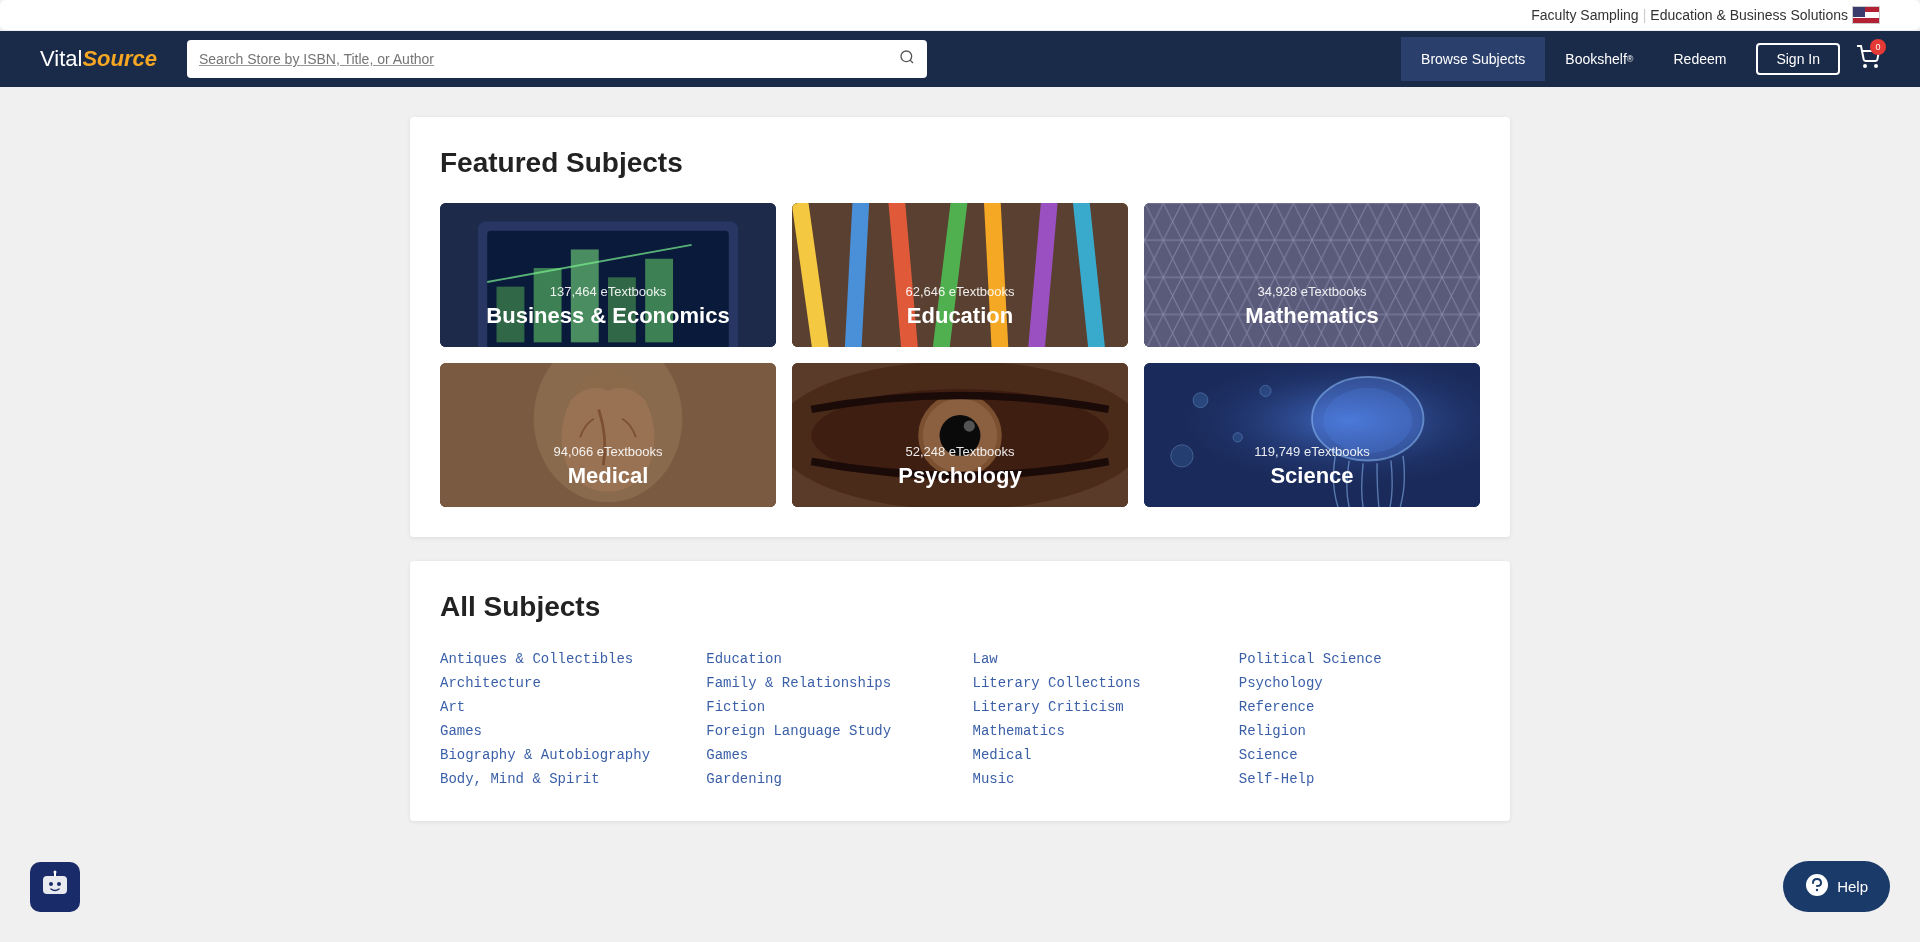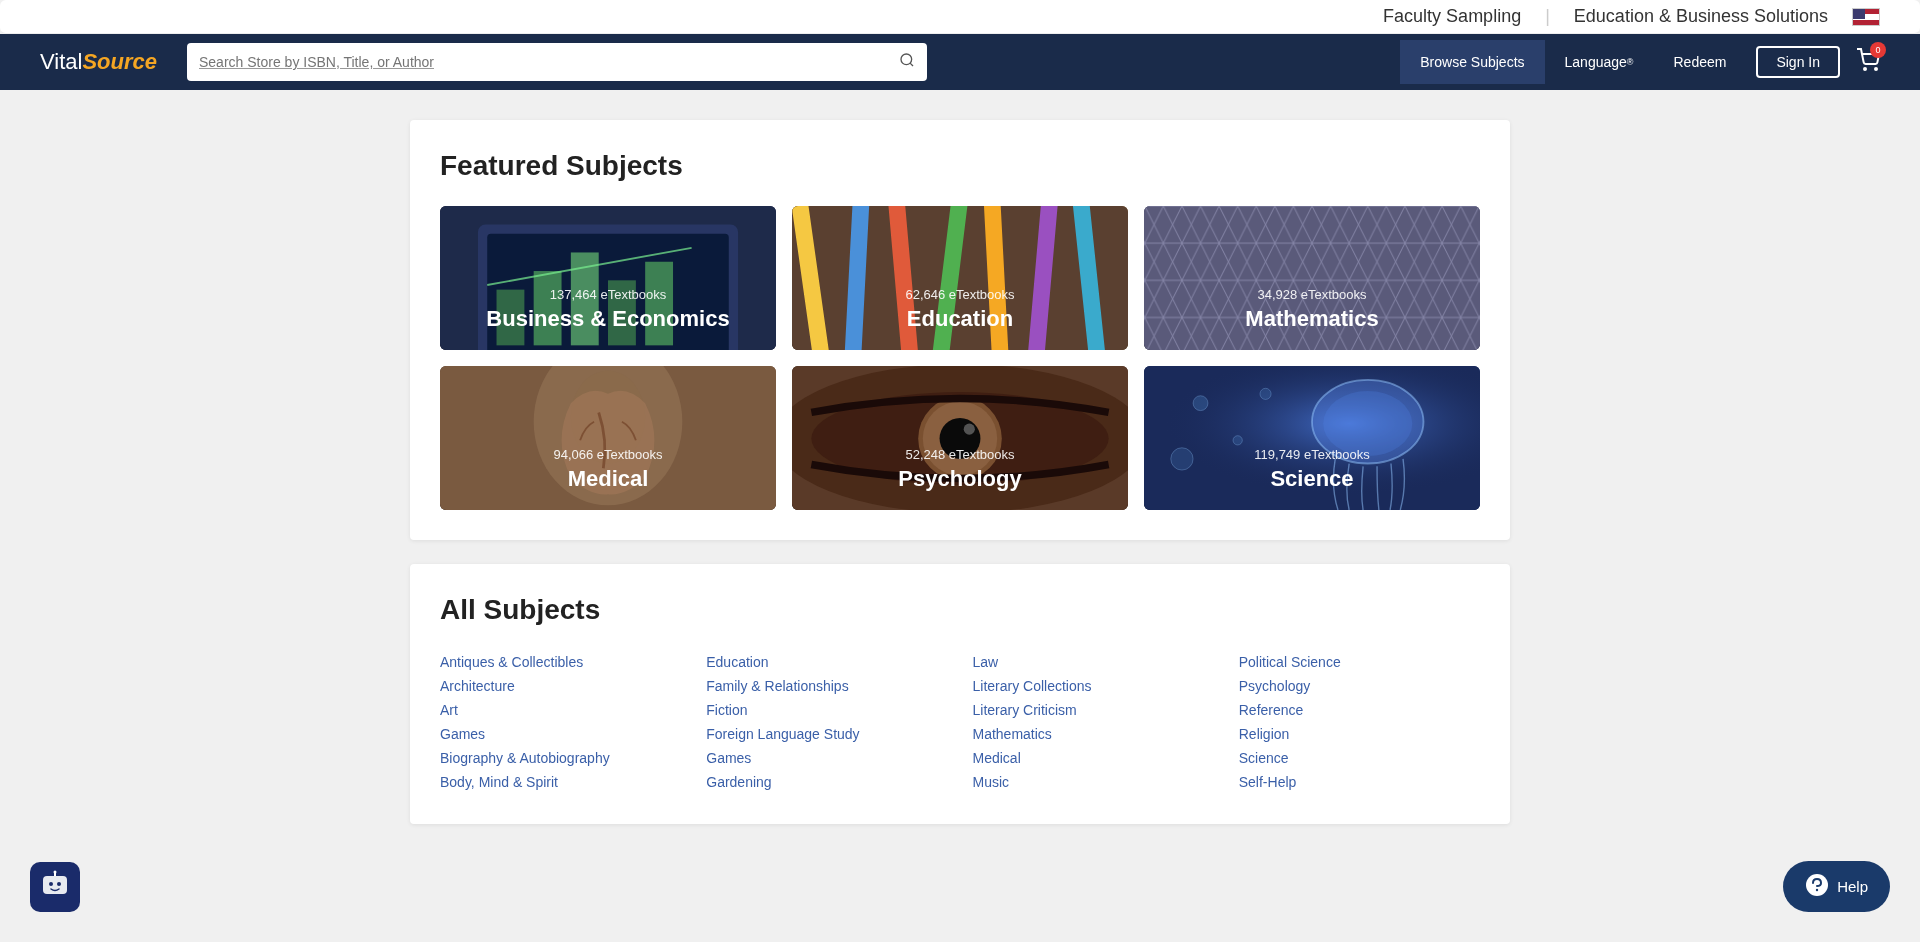--- a/index.html
+++ b/index.html
@@ -6,23 +6,23 @@
     body { font-family: Arial, sans-serif; background: #f0f0f0; min-height: 942px; }
 
     
     .header-top {
       background: #fff;
       display: flex;
       align-items: center;
       justify-content: flex-end;
       padding: 6px 40px;
       border-bottom: 1px solid #eee;
-      font-size: 18px;
+      font-size: 14px;
       color: #333;
-      gap: 24px;
+      gap: 4px;
       border-radius: 6px;
     }
     .header-top a { color: #333; text-decoration: none; }
     .header-top .divider { color: #ccc; }
     .flag-icon {
       width: 28px; height: 18px;
       background: linear-gradient(#b22234 33%, #fff 33%, #fff 66%, #b22234 66%);
       border: 1px solid #ccc;
       position: relative;
       overflow: hidden;
@@ -209,20 +209,21 @@
     }
     .bg-science {
       background: linear-gradient(135deg, #1a2a5a 0%, #3a5aaa 100%);
     }
 
     
     .all-subjects-grid {
       display: grid;
       grid-template-columns: repeat(4, 1fr);
       gap: 4px 25px;
+      font-family: Liberation Mono, monospace;
     }
     .subject-link {
       color: #3a5fa8;
       font-size: 14px;
       text-decoration: none;
       padding: 4px 0;
       display: block;
       cursor: pointer;
     }
 
@@ -281,21 +282,21 @@
     <button class="search-icon-btn">
       <svg width="16" height="16" viewBox="0 0 24 24" fill="none" stroke="#555" stroke-width="2">
         <circle cx="11" cy="11" r="8"></circle>
           <line x1="21" y1="21" x2="16.65" y2="16.65"></line>
       </svg>
     </button>
   </div>
   <div class="nav-links">
     <a class="nav-link active">Browse Subjects</a>
     <a class="nav-link">
-      <span>Language</span>
+      <span>Bookshelf</span>
         <sup>®</sup>
     </a>
     <a class="nav-link">Redeem</a>
     <button class="sign-in-btn">Sign In</button>
     <button class="cart-btn">
       <svg width="24" height="24" viewBox="0 0 24 24" fill="none" stroke="white" stroke-width="2">
         <circle cx="9" cy="21" r="1"></circle>
           <circle cx="20" cy="21" r="1"></circle>
         <path d="M1 1h4l2.68 13.39a2 2 0 0 0 2 1.61h9.72a2 2 0 0 0 2-1.61L23 6H6"></path>
       </svg>

